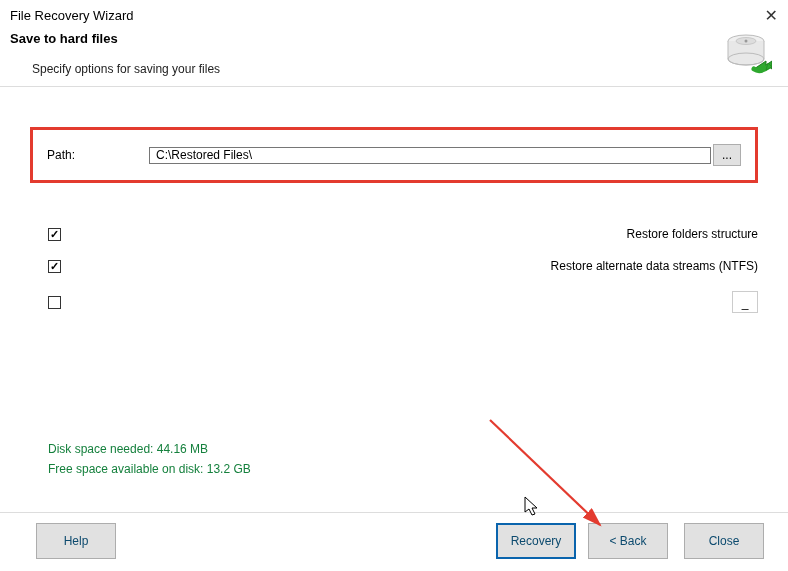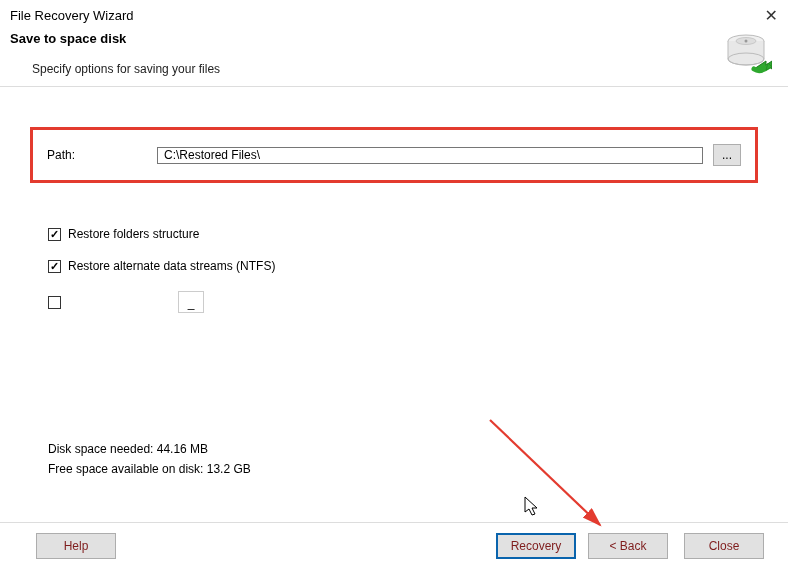--- a/index.html
+++ b/index.html
@@ -49,21 +49,21 @@
   top: 0px;
 }
 .content {
   padding: 40px 30px 10px 30px;
 }
 .path-row-outline {
   border: 3px solid #e33b2f;
   padding: 14px 14px;
   display: flex;
   align-items: center;
-  gap: 10px;
+  gap: 2px;
 }
 .path-label {
   width: 100px;
   font-size: 12px;
 }
 .path-input {
   flex: 1;
   font-size: 12px;
   padding: 3px 6px;
   border: 1px solid #767676;
@@ -83,20 +83,21 @@
 }
 .options {
   margin-top: 44px;
   margin-left: 18px;
 }
 .opt-row {
   display: flex;
   align-items: center;
   margin-bottom: 18px;
   font-size: 12px;
+  justify-content: space-between;
 }
 .checkbox {
   width: 13px;
   height: 13px;
   border: 1px solid #333;
   margin-right: 7px;
   display: inline-flex;
   align-items: center;
   justify-content: center;
   font-size: 11px;
@@ -117,43 +118,43 @@
   text-align: center;
   font-size: 12px;
   font-family: inherit;
   padding-top: 2px;
 }
 .disk-info {
   position: absolute;
   left: 48px;
   top: 442px;
   font-size: 12px;
-  color: #000000;
+  color: #15803d;
 }
 .disk-info div { margin-bottom: 6px; }
 .footer {
   position: absolute;
   bottom: 0;
   left: 0;
   right: 0;
   border-top: 1px solid #ddd;
   padding: 10px 24px 12px 24px;
   display: flex;
   align-items: center;
 }
 .btn {
   min-width: 80px;
-  height: 26px;
+  height: 36px;
   border: 1px solid #adadad;
   background: #e1e1e1;
   font-size: 12px;
   font-family: inherit;
   cursor: pointer;
   padding: 0 12px;
-  color: #7f1d1d;
+  color: #0c4a6e;
 }
 .btn.primary {
   border: 2px solid #0a64ad;
 }
 .spacer { flex: 1; }
 .footer .btn { margin-left: 12px; }
 .arrow-svg {
   position: absolute;
   pointer-events: none;
   left: 0;
@@ -166,21 +167,21 @@
 </style>
 </head>
 <body>
 
 <div class="titlebar">
   <span>File Recovery Wizard</span>
   <span class="close-x">✕</span>
 </div>
 
 <div class="header">
-  <div class="header-title">Save to space disk</div>
+  <div class="header-title">Save to hard files</div>
   <div class="header-sub">Specify options for saving your files</div>
   <div class="header-icon">
     <svg width="48" height="48" viewBox="0 0 48 48">
       <ellipse cx="22" cy="12" rx="18" ry="6" fill="#f0f0f0" stroke="#bbb" stroke-width="1"></ellipse>
       <path d="M4 12 L4 30 A18 6 0 0 0 40 30 L40 12" fill="#e8e8e8" stroke="#bbb" stroke-width="1"></path>
       <ellipse cx="22" cy="30" rx="18" ry="6" fill="none" stroke="#bbb" stroke-width="1"></ellipse>
       <ellipse cx="22" cy="12" rx="10" ry="3.5" fill="#ddd" stroke="#bbb" stroke-width="0.7"></ellipse>
       <circle cx="22" cy="12" r="1.5" fill="#999"></circle>
       <path d="M30 40 L42 32 L42 36 L48 32 L48 40 L42 36 L42 40 Z" fill="#2ea82e" stroke="#1f7d1f" stroke-width="1"></path>
       <path d="M30 40 Q36 44 44 38" fill="none" stroke="#2ea82e" stroke-width="5" stroke-linecap="round"></path>

